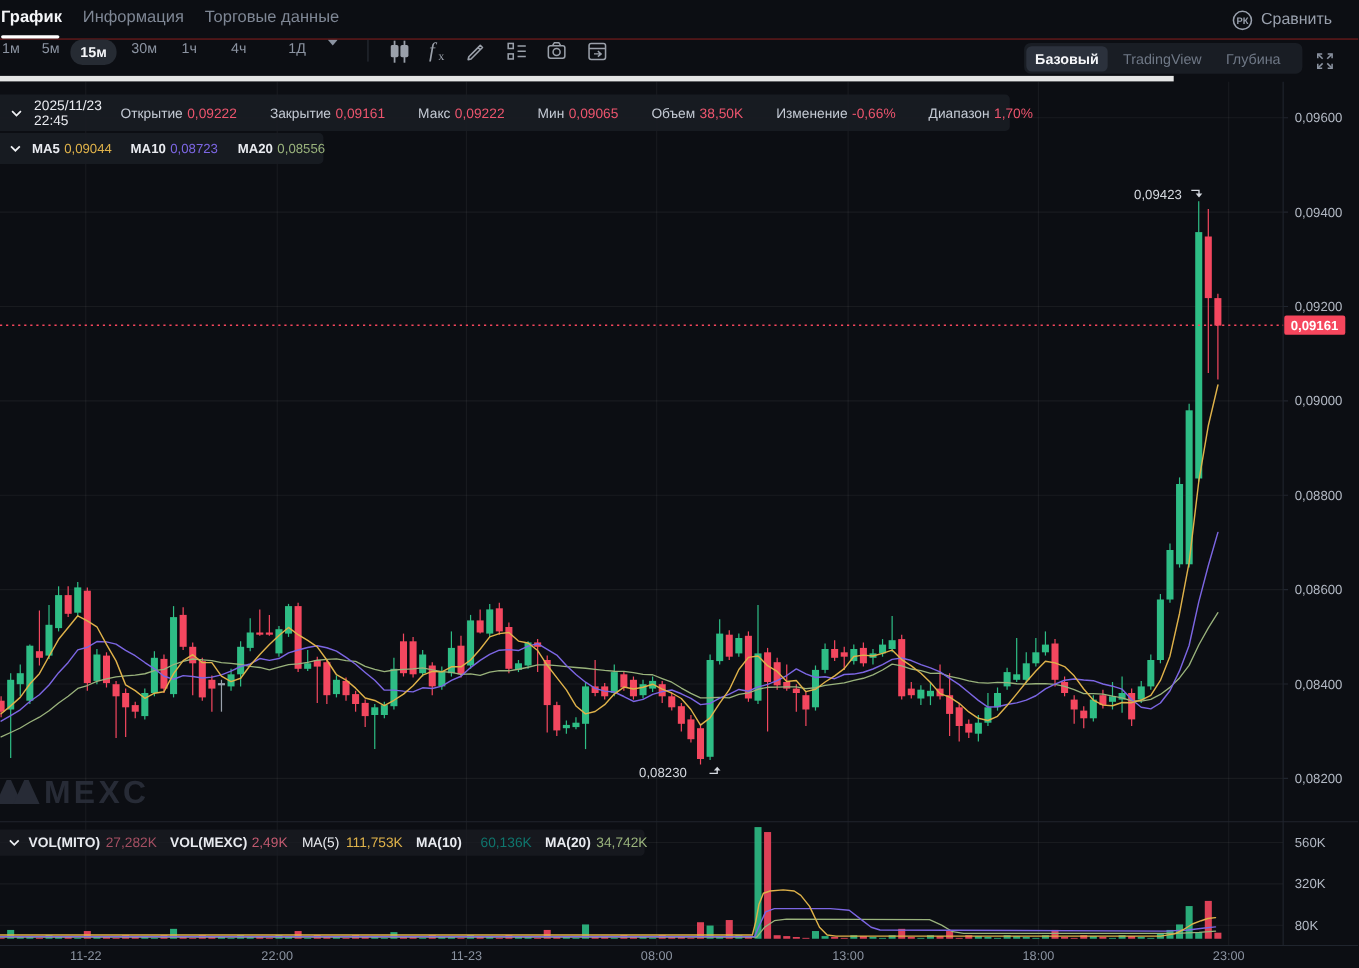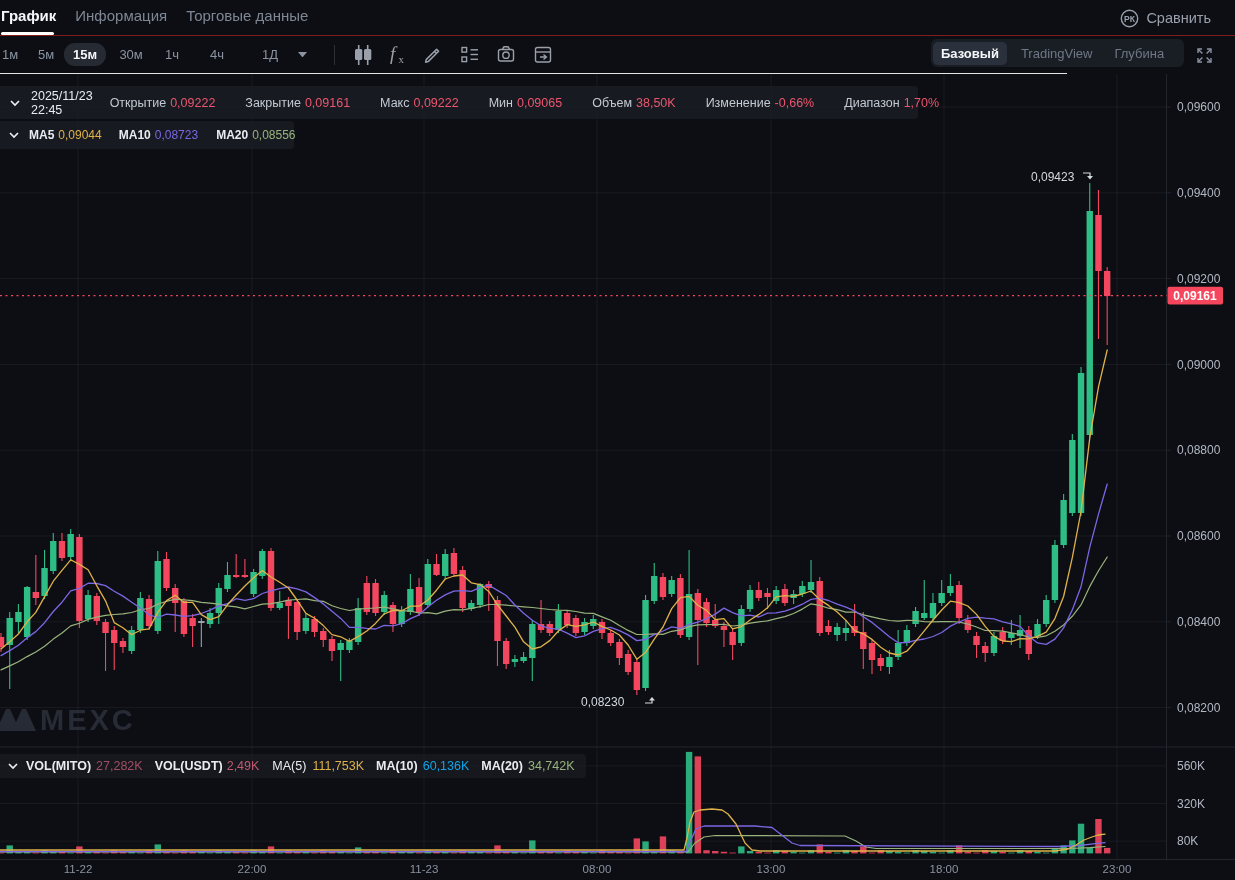--- a/index.html
+++ b/index.html
@@ -1,21 +1,21 @@
 <!DOCTYPE html>
 <html><head><meta charset="utf-8"><style>
 *{margin:0;padding:0;box-sizing:border-box}
 html,body{width:1235px;height:880px;background:#0c0e13;font-family:"Liberation Sans",sans-serif;overflow:hidden;position:relative}
 .abs{position:absolute}
 .tabbar{left:0;top:0;width:1235px;height:36px;border-bottom:1px solid #7f1d1d;display:flex;align-items:flex-end}
 .tab{font-size:15px;color:#7f8795;margin-right:19px;position:relative;height:36px;line-height:34px}
 .tab.on{color:#f5f6f9;font-weight:bold}
 .tab.on:after{content:"";position:absolute;left:0;right:2px;bottom:0;height:3px;background:#fff;border-radius:2px}
 .cmp{position:absolute;right:24px;top:0;height:36px;display:flex;align-items:center;color:#99a0ad;font-size:14.5px}
-.toolbar{left:0;top:36px;width:1067px;height:38px;border-bottom:1px solid #e5e5e5;display:flex;align-items:center}
+.toolbar{left:0;top:36px;width:1067px;height:38px;border-bottom:5px solid #e5e5e5;display:flex;align-items:flex-start}
 .tf{font-size:13px;color:#8b93a1;text-align:center}
 .tfon{background:#262b33;color:#f5f6f9;border-radius:11px;padding:4px 9px;font-weight:bold}
 .seg{position:absolute;left:931px;top:3px;width:253px;height:28px;background:#191d24;border-radius:6px;display:flex;align-items:center;font-size:13px;color:#6f7886}
 .seg .chip{border-radius:5px}
 .seg .chipon{background:#2b313c;color:#f5f6f9;font-weight:bold;padding:4px 8px}
 .bar1{left:0;top:86px;width:918px;height:33px;background:rgba(25,28,35,0.92);border-radius:0 4px 4px 0;display:flex;align-items:center;font-size:12.5px;color:#c3c9d3;padding-left:9px}
 .bar1 b{color:#e9ebf0;font-weight:normal}
 .bar1 .v{color:#ed556e;margin-left:4px}
 .bar2{left:0;top:121px;width:294px;height:28px;background:rgba(25,28,35,0.92);border-radius:0 4px 4px 0;display:flex;align-items:center;font-size:12px;color:#e9ebf0;padding-left:8px}
 .bar3{left:0;top:754px;width:586px;height:24px;background:rgba(25,28,35,0.75);border-radius:0 4px 4px 0;display:flex;align-items:center;font-size:12.5px;color:#e9ebf0;padding-left:7px;z-index:3}
@@ -586,21 +586,21 @@
   <span style="margin-left:18px;font-weight:bold">MA20</span>
     <span style="color:#9ab37c;margin-left:4px">0,08556</span>
 </div>
 
 <div class="abs bar3">
   <svg width="12" height="8" viewBox="0 0 12 8" style="flex:none">
       <polyline points="2,2 6,6 10,2" fill="none" stroke="#eff1f4" stroke-width="1.6"></polyline>
     </svg>
   <span style="margin-left:7px;font-weight:bold">VOL(MITO)</span>
     <span style="color:#a34f62;margin-left:5px">27,282K</span>
-  <span style="margin-left:12px;font-weight:bold">VOL(USDT)</span>
+  <span style="margin-left:12px;font-weight:bold">VOL(MEXC)</span>
     <span style="color:#c25a70;margin-left:4px">2,49K</span>
   <span style="margin-left:13px;font-weight:normal">MA(5)</span>
     <span style="color:#dfb24a;margin-left:6px">111,753K</span>
   <span style="margin-left:12px;font-weight:bold">MA(10)</span>
-    <span style="color:#0ea5e9;margin-left:5px">60,136K</span>
+    <span style="color:#0f766e;margin-left:17px">60,136K</span>
   <span style="margin-left:12px;font-weight:bold">MA(20)</span>
     <span style="color:#9ab37c;margin-left:5px">34,742K</span>
 </div>
 
 </body></html>

